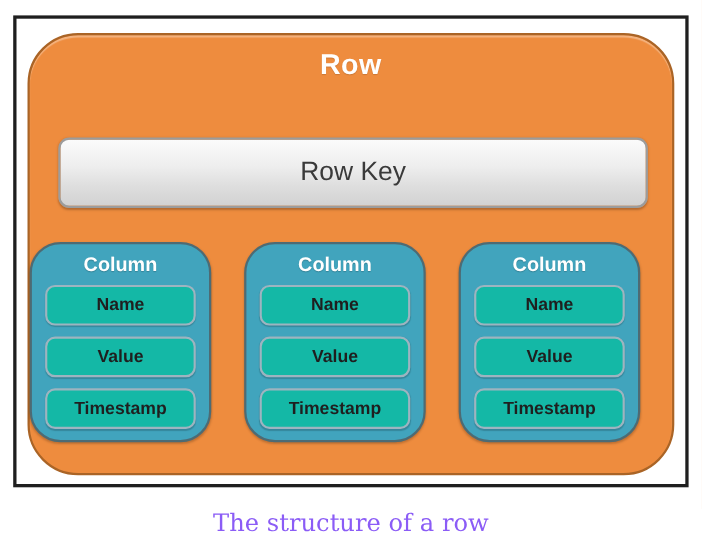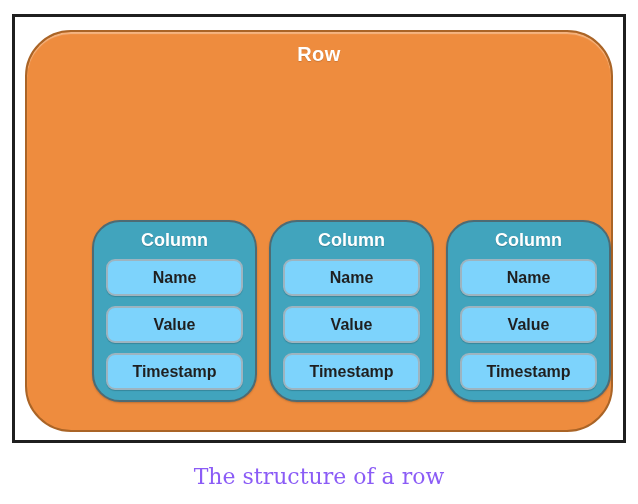--- a/index.html
+++ b/index.html
@@ -23,21 +23,21 @@
     width: 588px; height: 402px;
     background: #ee8c3e;
     border: 2px solid #aa6426;
     border-radius: 46px;
     box-shadow: inset 0 2px 1px rgba(255,255,255,0.35);
   }
   .row-title {
     margin-top: 11px;
     text-align: center;
     color: #ffffff;
-    font-size: 20px;
+    font-size: 26px;
     font-weight: bold;
     letter-spacing: 0.5px;
     text-shadow: 0 1px 1px rgba(0,0,0,0.15);
   }
   .row-key {
     position: absolute;
     left: 26px; top: 93px;
     width: 536px; height: 64px;
     border: 2px solid #9c9c9c;
     border-radius: 10px;
@@ -47,22 +47,22 @@
     align-items: center;
     justify-content: center;
     color: #3a3a3a;
     font-size: 24px;
   }
   .columns {
     position: absolute;
     left: 0; top: 188px;
     width: 100%;
     display: flex;
-    justify-content: flex-end;
-    gap: 12px;
+    justify-content: flex-start;
+    gap: 30px;
   }
   .column {
     width: 165px; height: 182px;
     background: #41a4bd;
     border: 2px solid #4d6b74;
     border-radius: 28px;
     box-shadow: 0 1px 2px rgba(0,0,0,0.2);
     display: flex;
     flex-direction: column;
   }
@@ -79,21 +79,21 @@
   .fields {
     flex: 1;
     display: flex;
     flex-direction: column;
     justify-content: flex-start;
     gap: 10px;
     padding: 0 12px 10px 12px;
   }
   .field {
     height: 37px;
-    background: #7dd3fc;
+    background: #14b8a6;
     border: 2px solid #9db4c0;
     border-radius: 9px;
     display: flex;
     align-items: center;
     justify-content: center;
     color: #1f1f1f;
     font-size: 16px;
     font-weight: bold;
     box-shadow: 0 1px 1px rgba(0,0,0,0.18);
   }
@@ -107,20 +107,23 @@
     color: #8b5cf6;
   }
 </style>
 </head>
 <body>
 
 <div class="frame">
   <div class="row-box">
     <div class="row-title">Row</div>
 
+    <div class="row-key">
+      <span>Row Key</span>
+    </div>
 
     <div class="columns">
 
       <div class="column">
         <div class="column-title">Column</div>
         <div class="fields">
           <div class="field">Name</div>
           <div class="field">Value</div>
           <div class="field">Timestamp</div>
         </div>

